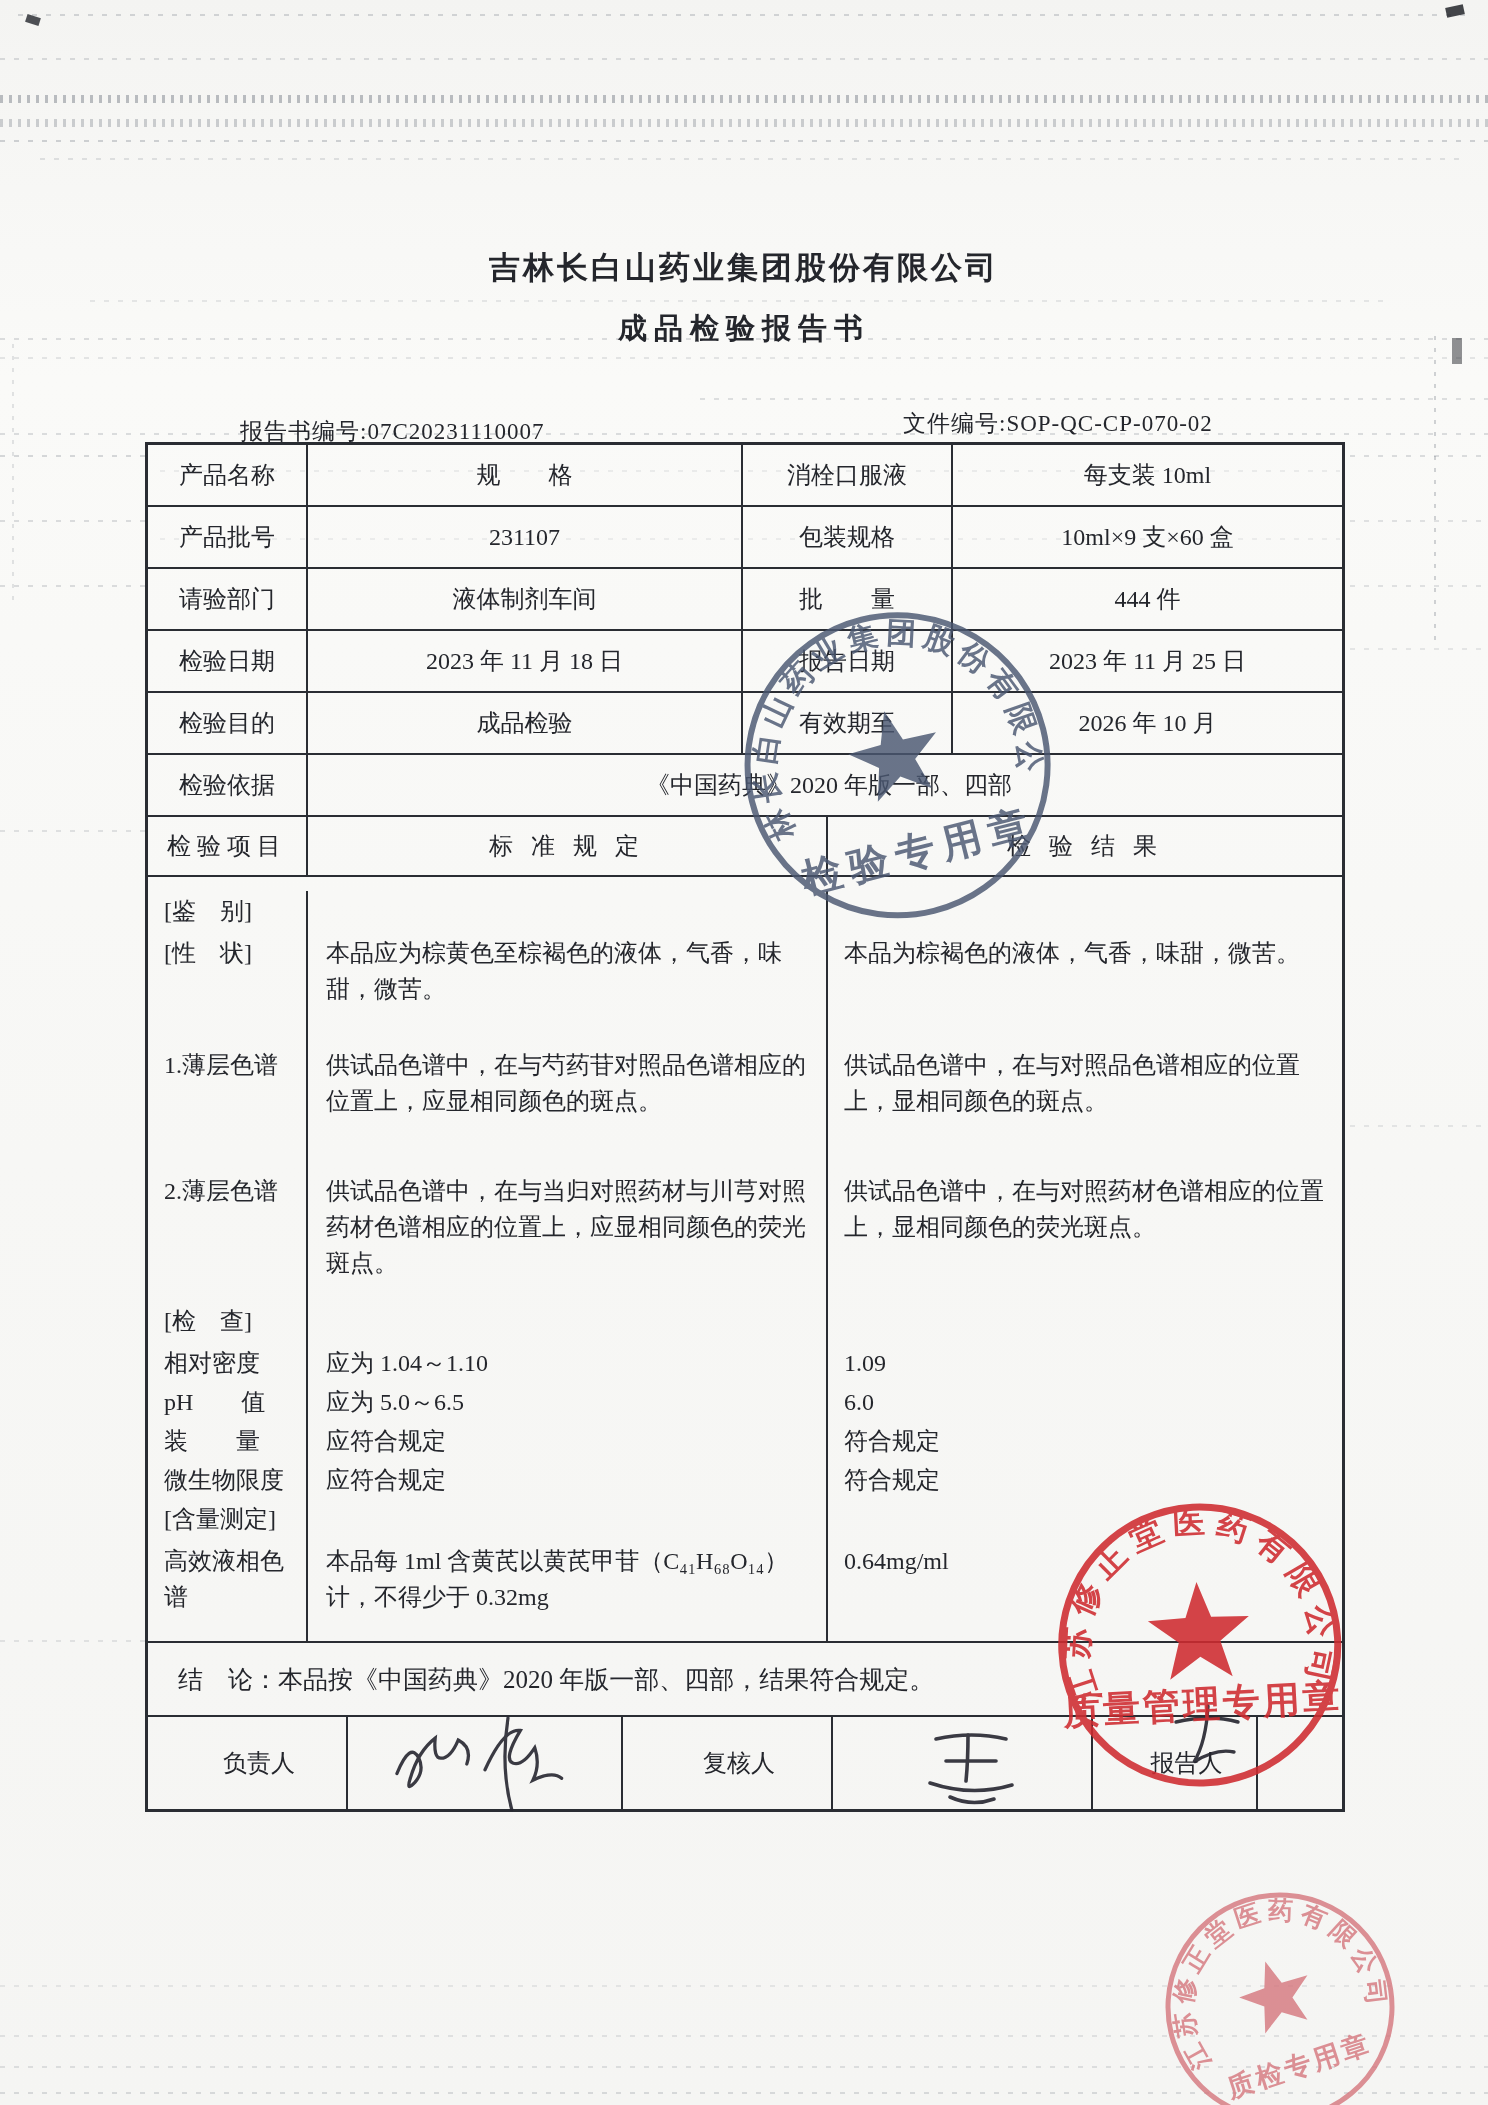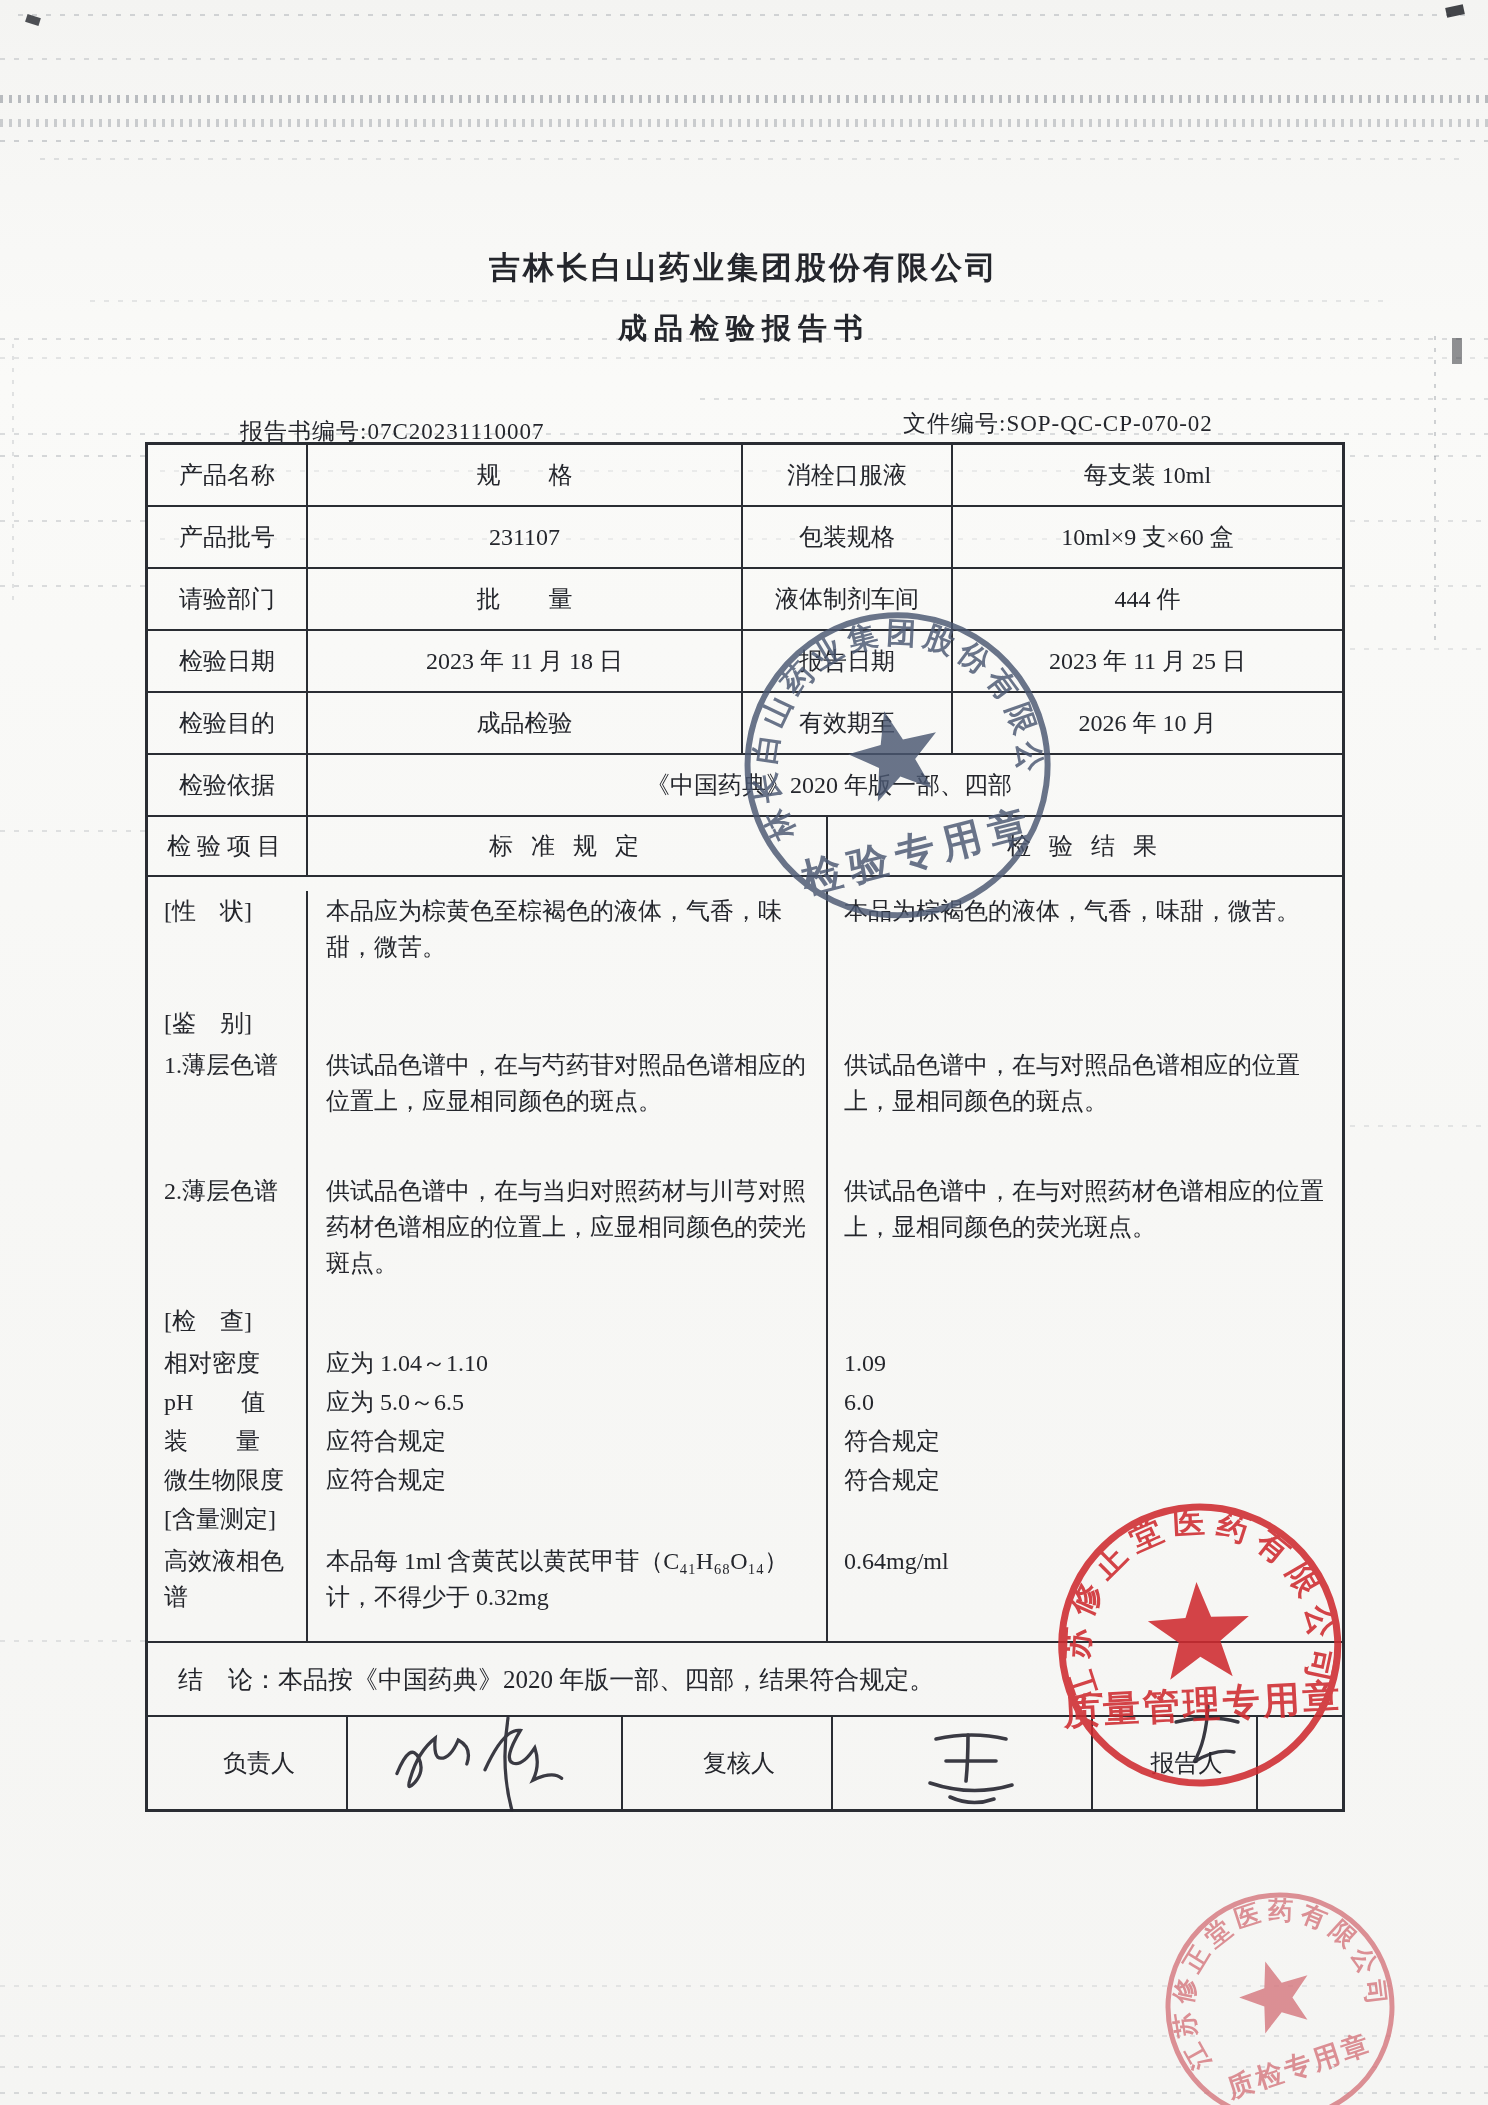--- a/index.html
+++ b/index.html
@@ -109,22 +109,22 @@
       <div>每支装 10ml</div>
     </div>
     <div class="irow">
       <div>产品批号</div>
       <div>231107</div>
       <div>包装规格</div>
       <div>10ml×9 支×60 盒</div>
     </div>
     <div class="irow">
       <div>请验部门</div>
+      <div>液体制剂车间</div>
       <div>批　　量</div>
-      <div>液体制剂车间</div>
       <div>444 件</div>
     </div>
     <div class="irow">
       <div>检验日期</div>
       <div>2023 年 11 月 18 日</div>
       <div>报告日期</div>
       <div>2023 年 11 月 25 日</div>
     </div>
     <div class="irow">
       <div>检验目的</div>
@@ -138,29 +138,29 @@
       <div>《中国药典》2020 年版一部、四部</div>
     </div>
 
     <div class="hrow">
       <div>检验项目</div>
       <div>标 准 规 定</div>
       <div>检 验 结 果</div>
     </div>
 
     <div class="specs">
+      <div class="srow" style="min-height:42px">
+        <div class="sc-i">[鉴　别]</div>
+        <div class="sc-s"></div>
+        <div class="sc-r"></div>
+      </div>
       <div class="srow" style="min-height:112px">
         <div class="sc-i">[性　状]</div>
         <div class="sc-s">本品应为棕黄色至棕褐色的液体，气香，味甜，微苦。</div>
         <div class="sc-r">本品为棕褐色的液体，气香，味甜，微苦。</div>
-      </div>
-      <div class="srow" style="min-height:42px">
-        <div class="sc-i">[鉴　别]</div>
-        <div class="sc-s"></div>
-        <div class="sc-r"></div>
       </div>
       <div class="srow" style="min-height:126px">
         <div class="sc-i">1.薄层色谱</div>
         <div class="sc-s">供试品色谱中，在与芍药苷对照品色谱相应的位置上，应显相同颜色的斑点。</div>
         <div class="sc-r">供试品色谱中，在与对照品色谱相应的位置上，显相同颜色的斑点。</div>
       </div>
       <div class="srow" style="min-height:130px">
         <div class="sc-i">2.薄层色谱</div>
         <div class="sc-s">供试品色谱中，在与当归对照药材与川芎对照药材色谱相应的位置上，应显相同颜色的荧光斑点。</div>
         <div class="sc-r">供试品色谱中，在与对照药材色谱相应的位置上，显相同颜色的荧光斑点。</div>

